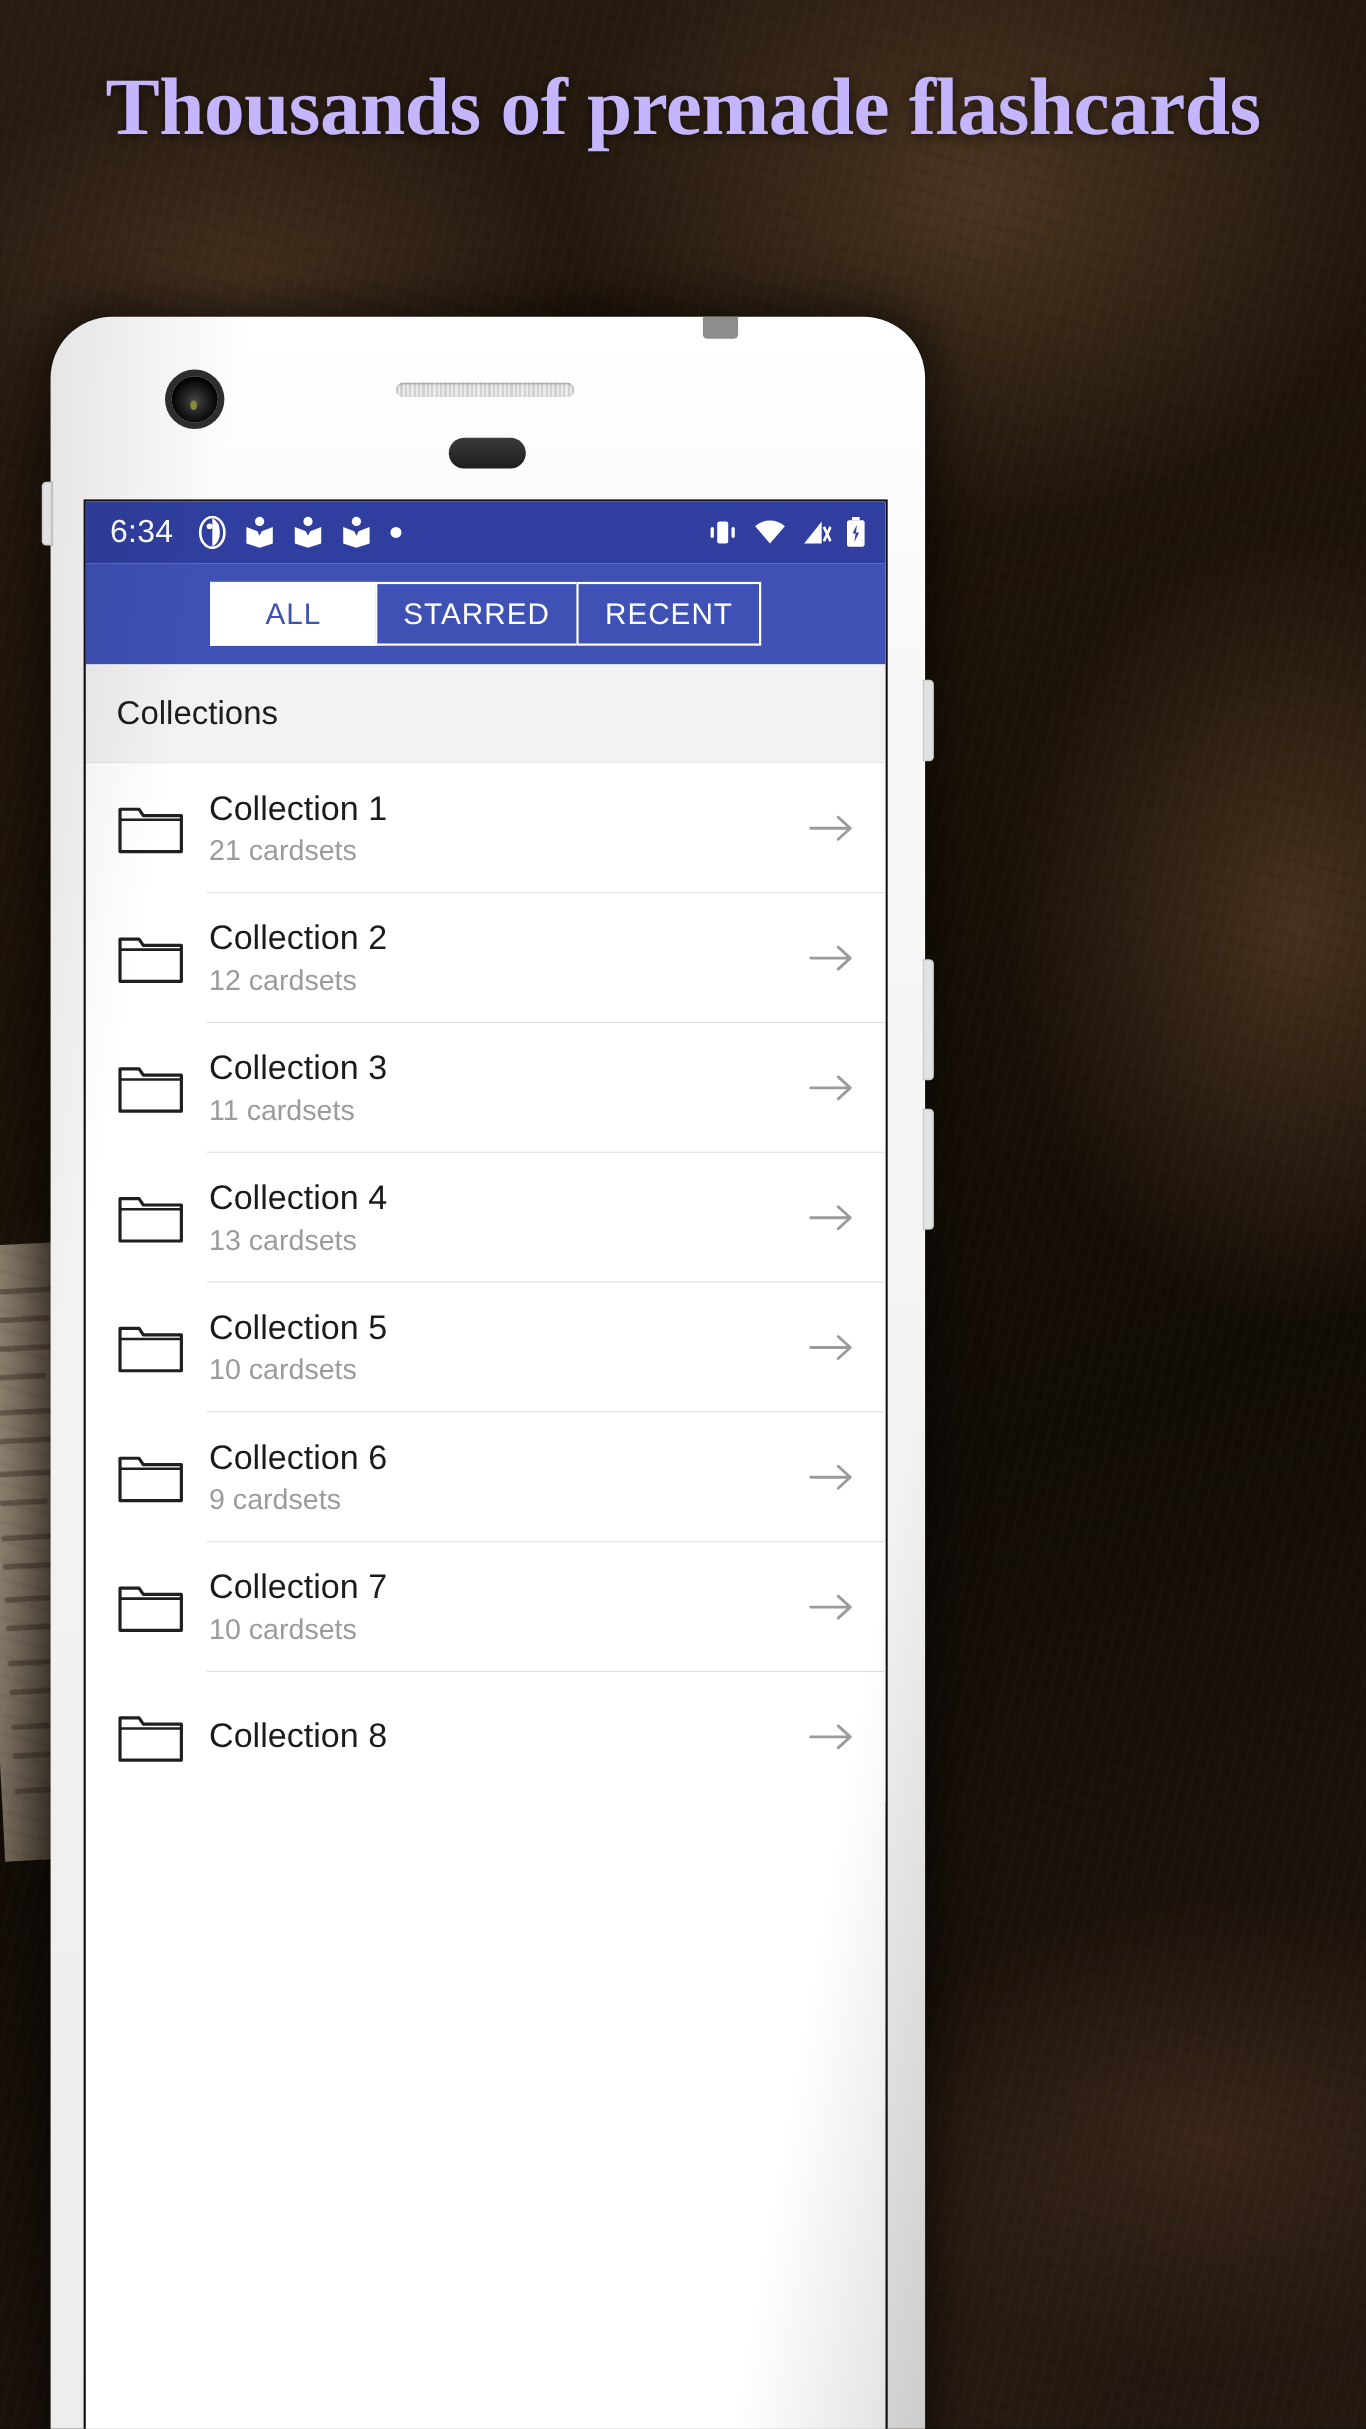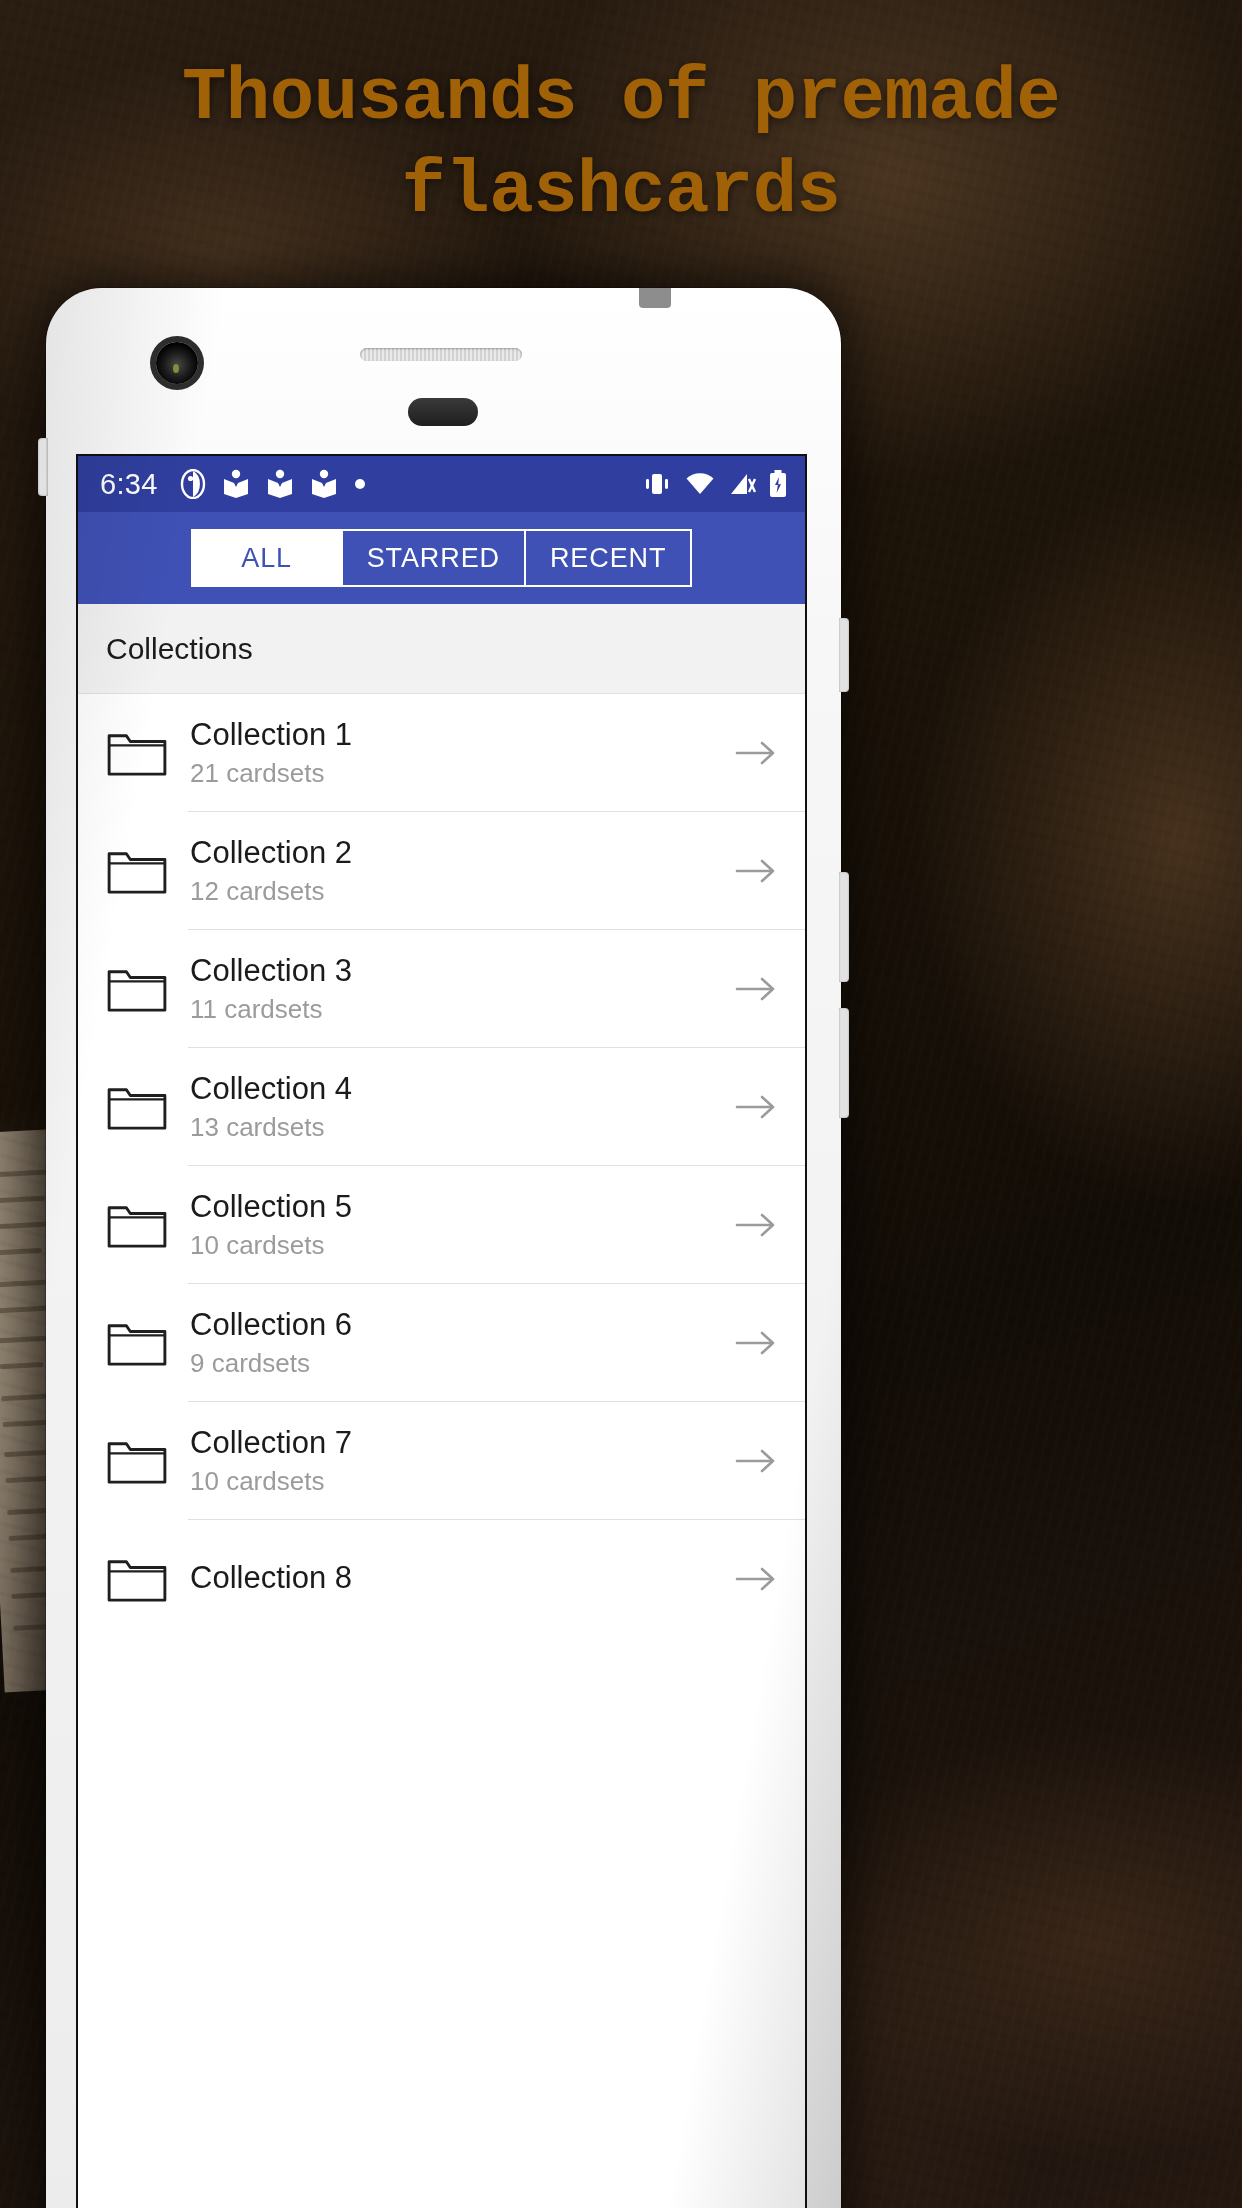--- a/index.html
+++ b/index.html
@@ -39,25 +39,25 @@
   }
   #page-left .ln{
     position:absolute; left:12px; width:62px; height:5px;
     background:rgba(40,28,18,.38); border-radius:2px;
   }
 
   
   #headline {
     position:absolute; left:0; right:0; top:52px;
     text-align:center;
-    font-family:Liberation Mono, monospace;
+    font-family:Liberation Serif, serif;
     font-weight:700;
     font-size:74px;
     line-height:1.25;
-    color:#a16207;
+    color:#c4b5fd;
     letter-spacing:-.5px;
     padding:0 60px;
     text-shadow:0 2px 10px rgba(0,0,0,.55);
   }
 
   
   #phone {
     position:absolute;
     left:46px; top:288px;
     width:795px; height:1960px;

